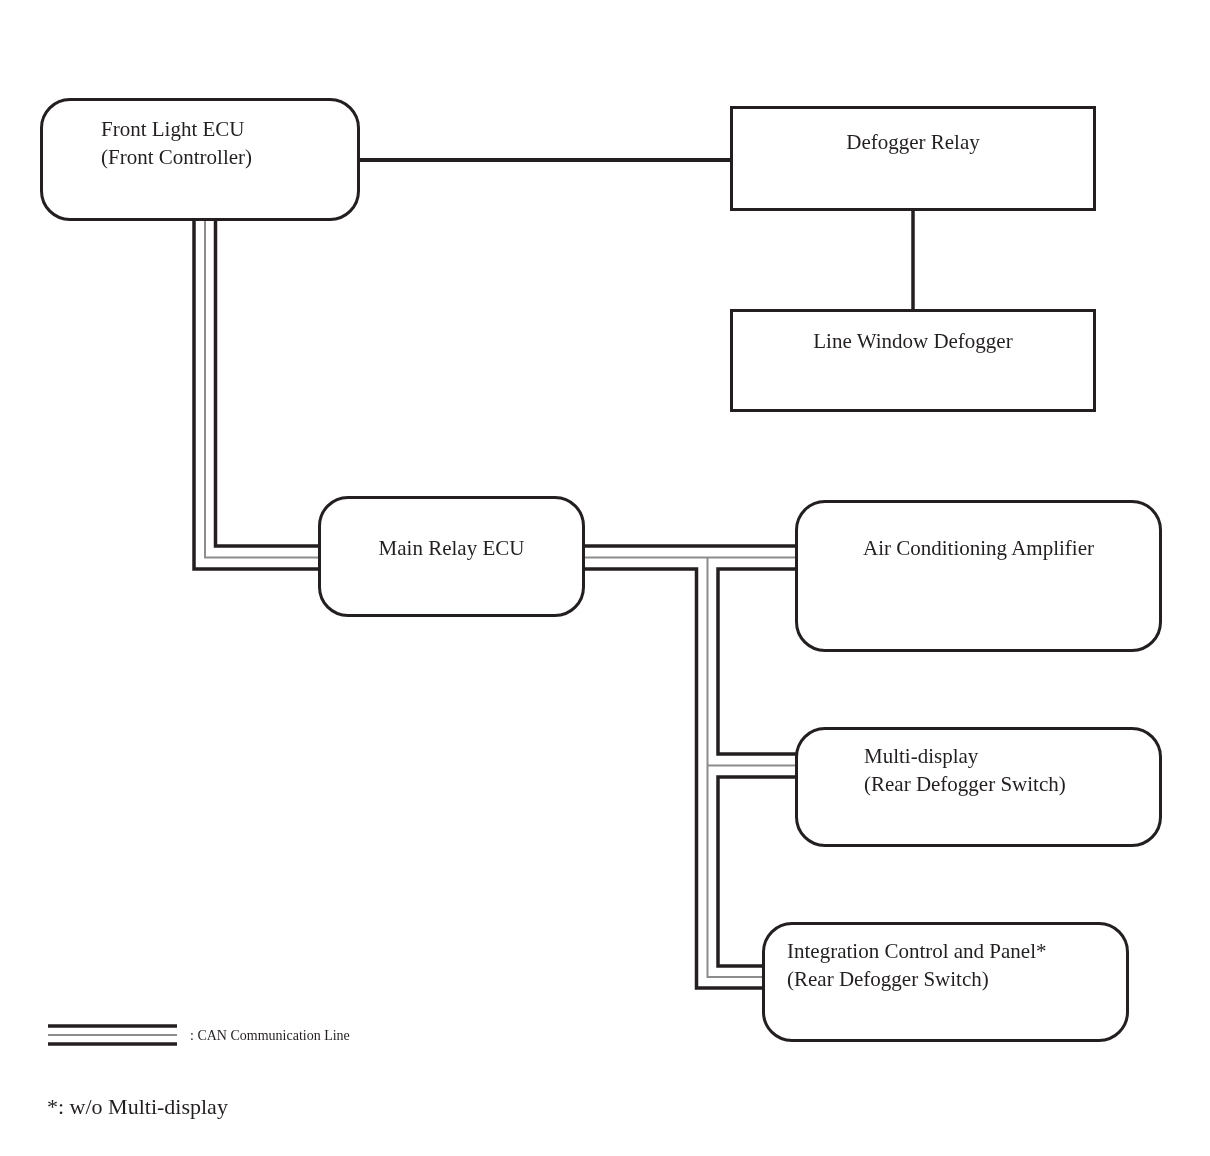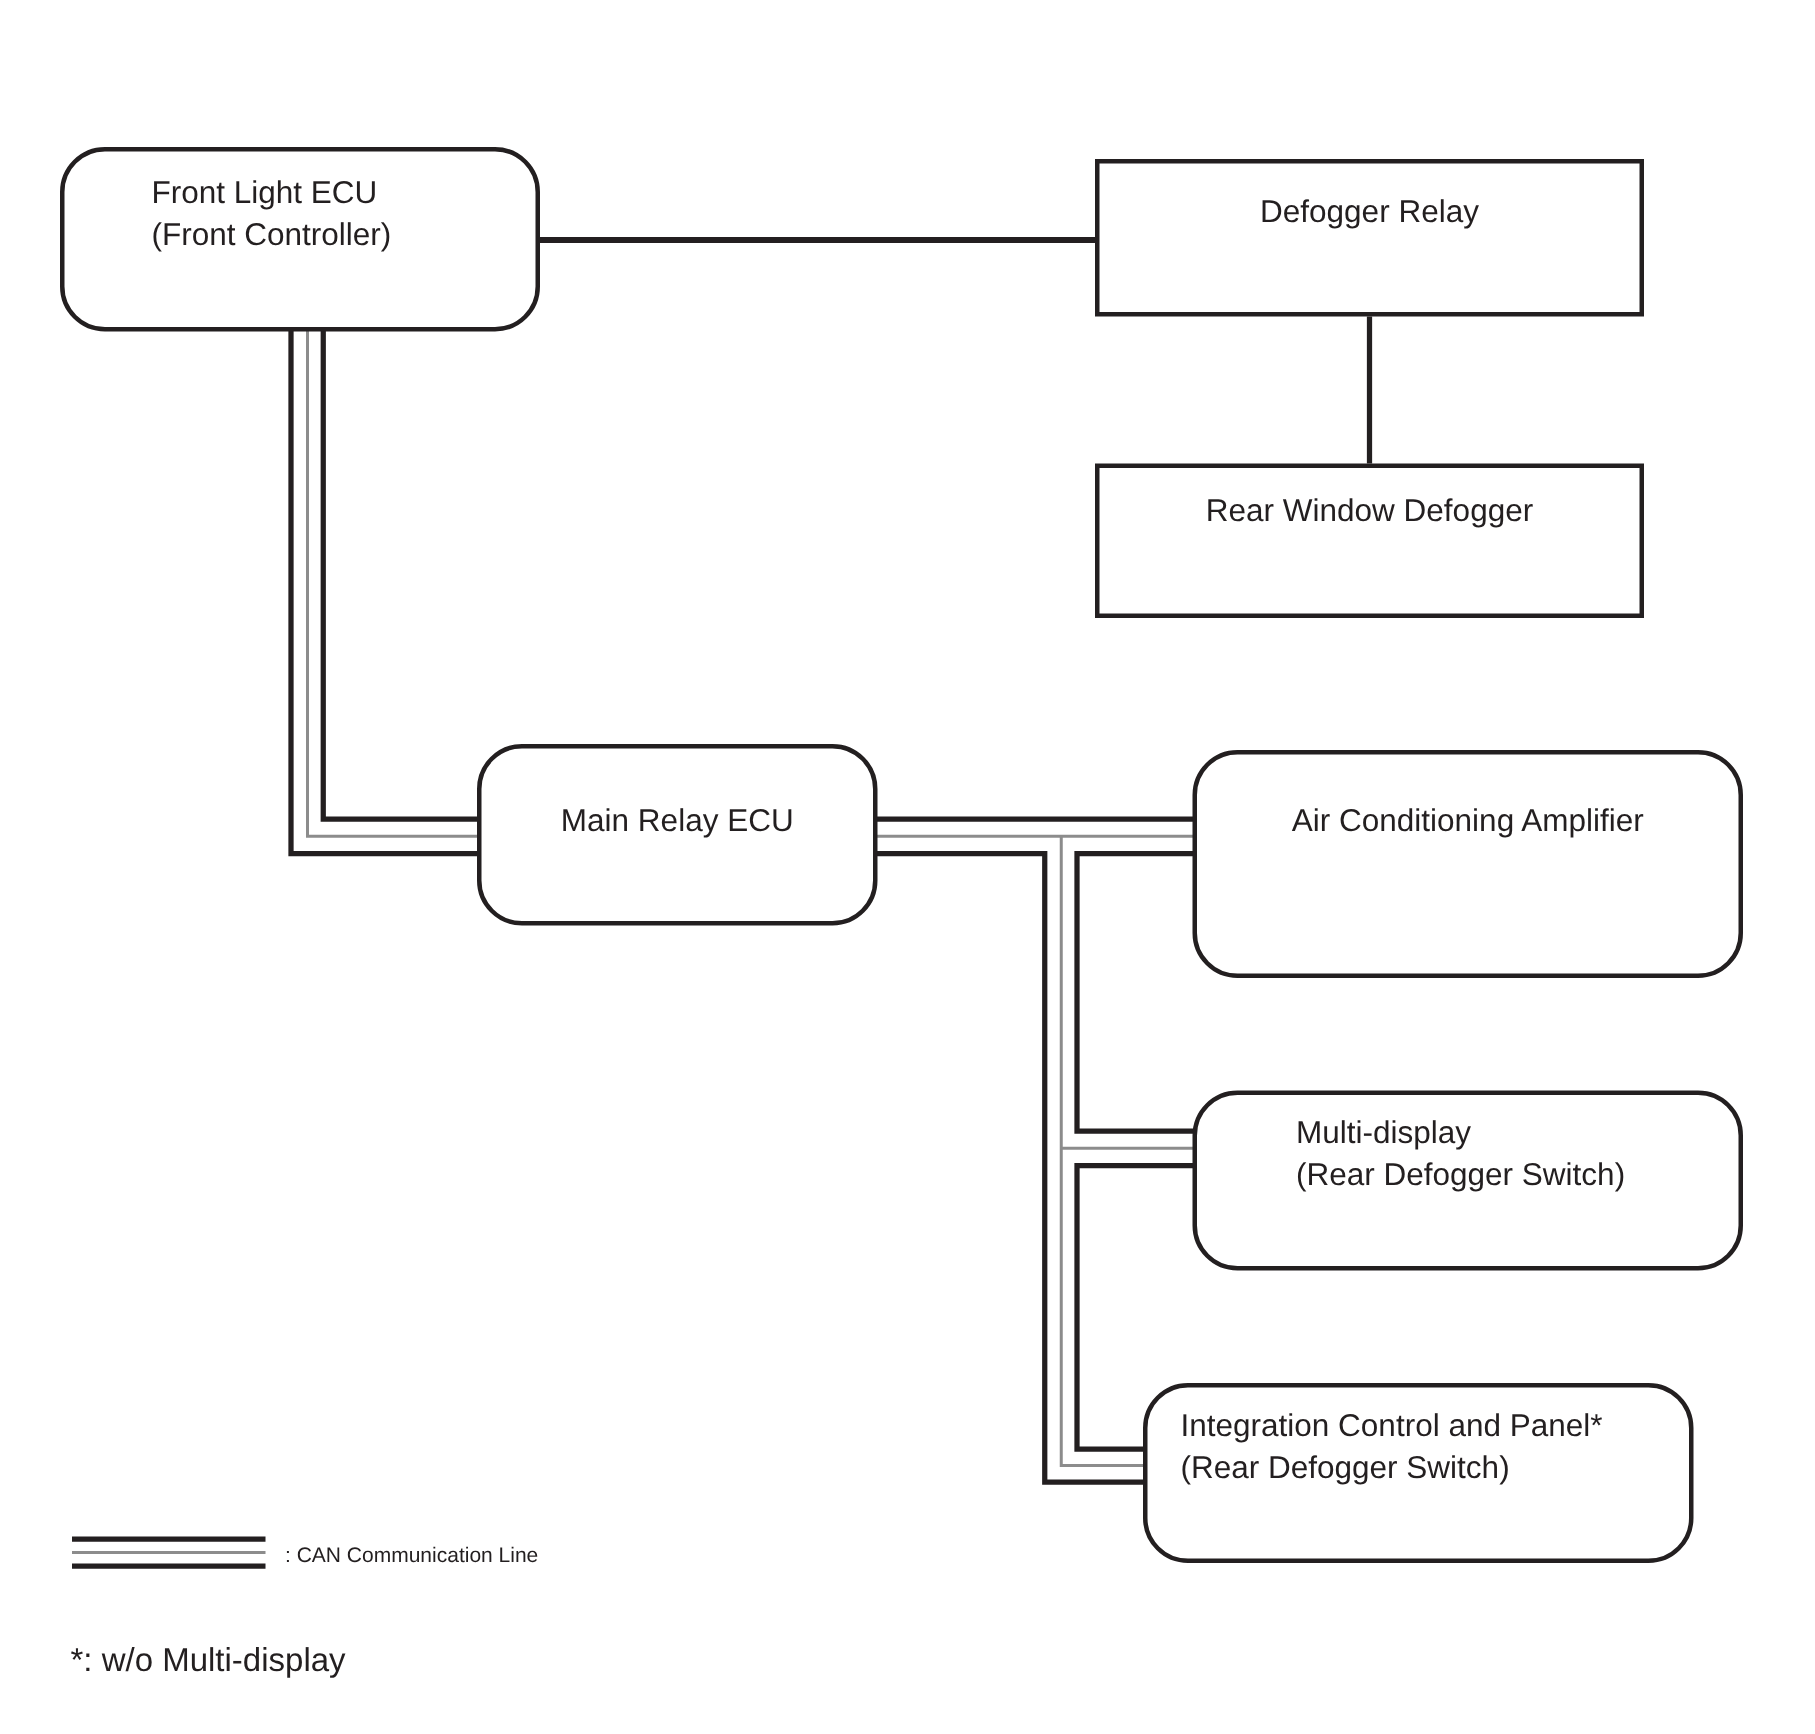--- a/index.html
+++ b/index.html
@@ -1,21 +1,21 @@
 <!DOCTYPE html>
 <html><head>
 <meta charset="utf-8">
 <style>
   html, body { margin: 0; padding: 0; background: #ffffff; }
   .canvas {
     position: relative;
     width: 1210px;
     height: 1156px;
     background: #ffffff;
-    font-family: Liberation Sans, sans-serif;
+    font-family: Liberation Serif, serif;
     color: #231f20;
     overflow: hidden;
   }
   svg.lines { position: absolute; left: 0; top: 0; }
   .node {
     position: absolute;
     box-sizing: border-box;
     background: #ffffff;
     border: 3.5px solid #231f20;
     font-size: 21px;
@@ -72,21 +72,21 @@
   <div class="node rounded" id="n-front-light-ecu">
     <div class="lbl">Front Light ECU</div>
     <div class="lbl">(Front Controller)</div>
   </div>
 
   <div class="node center" id="n-defogger-relay">
     <div class="lbl">Defogger Relay</div>
   </div>
 
   <div class="node center" id="n-rear-window-defogger">
-    <div class="lbl">Rear Window Defogger</div>
+    <div class="lbl">Line Window Defogger</div>
   </div>
 
   <div class="node rounded center" id="n-main-body-ecu">
     <div class="lbl">Main Relay ECU</div>
   </div>
 
   <div class="node rounded center" id="n-air-conditioning-amplifier">
     <div class="lbl">Air Conditioning Amplifier</div>
   </div>
 

